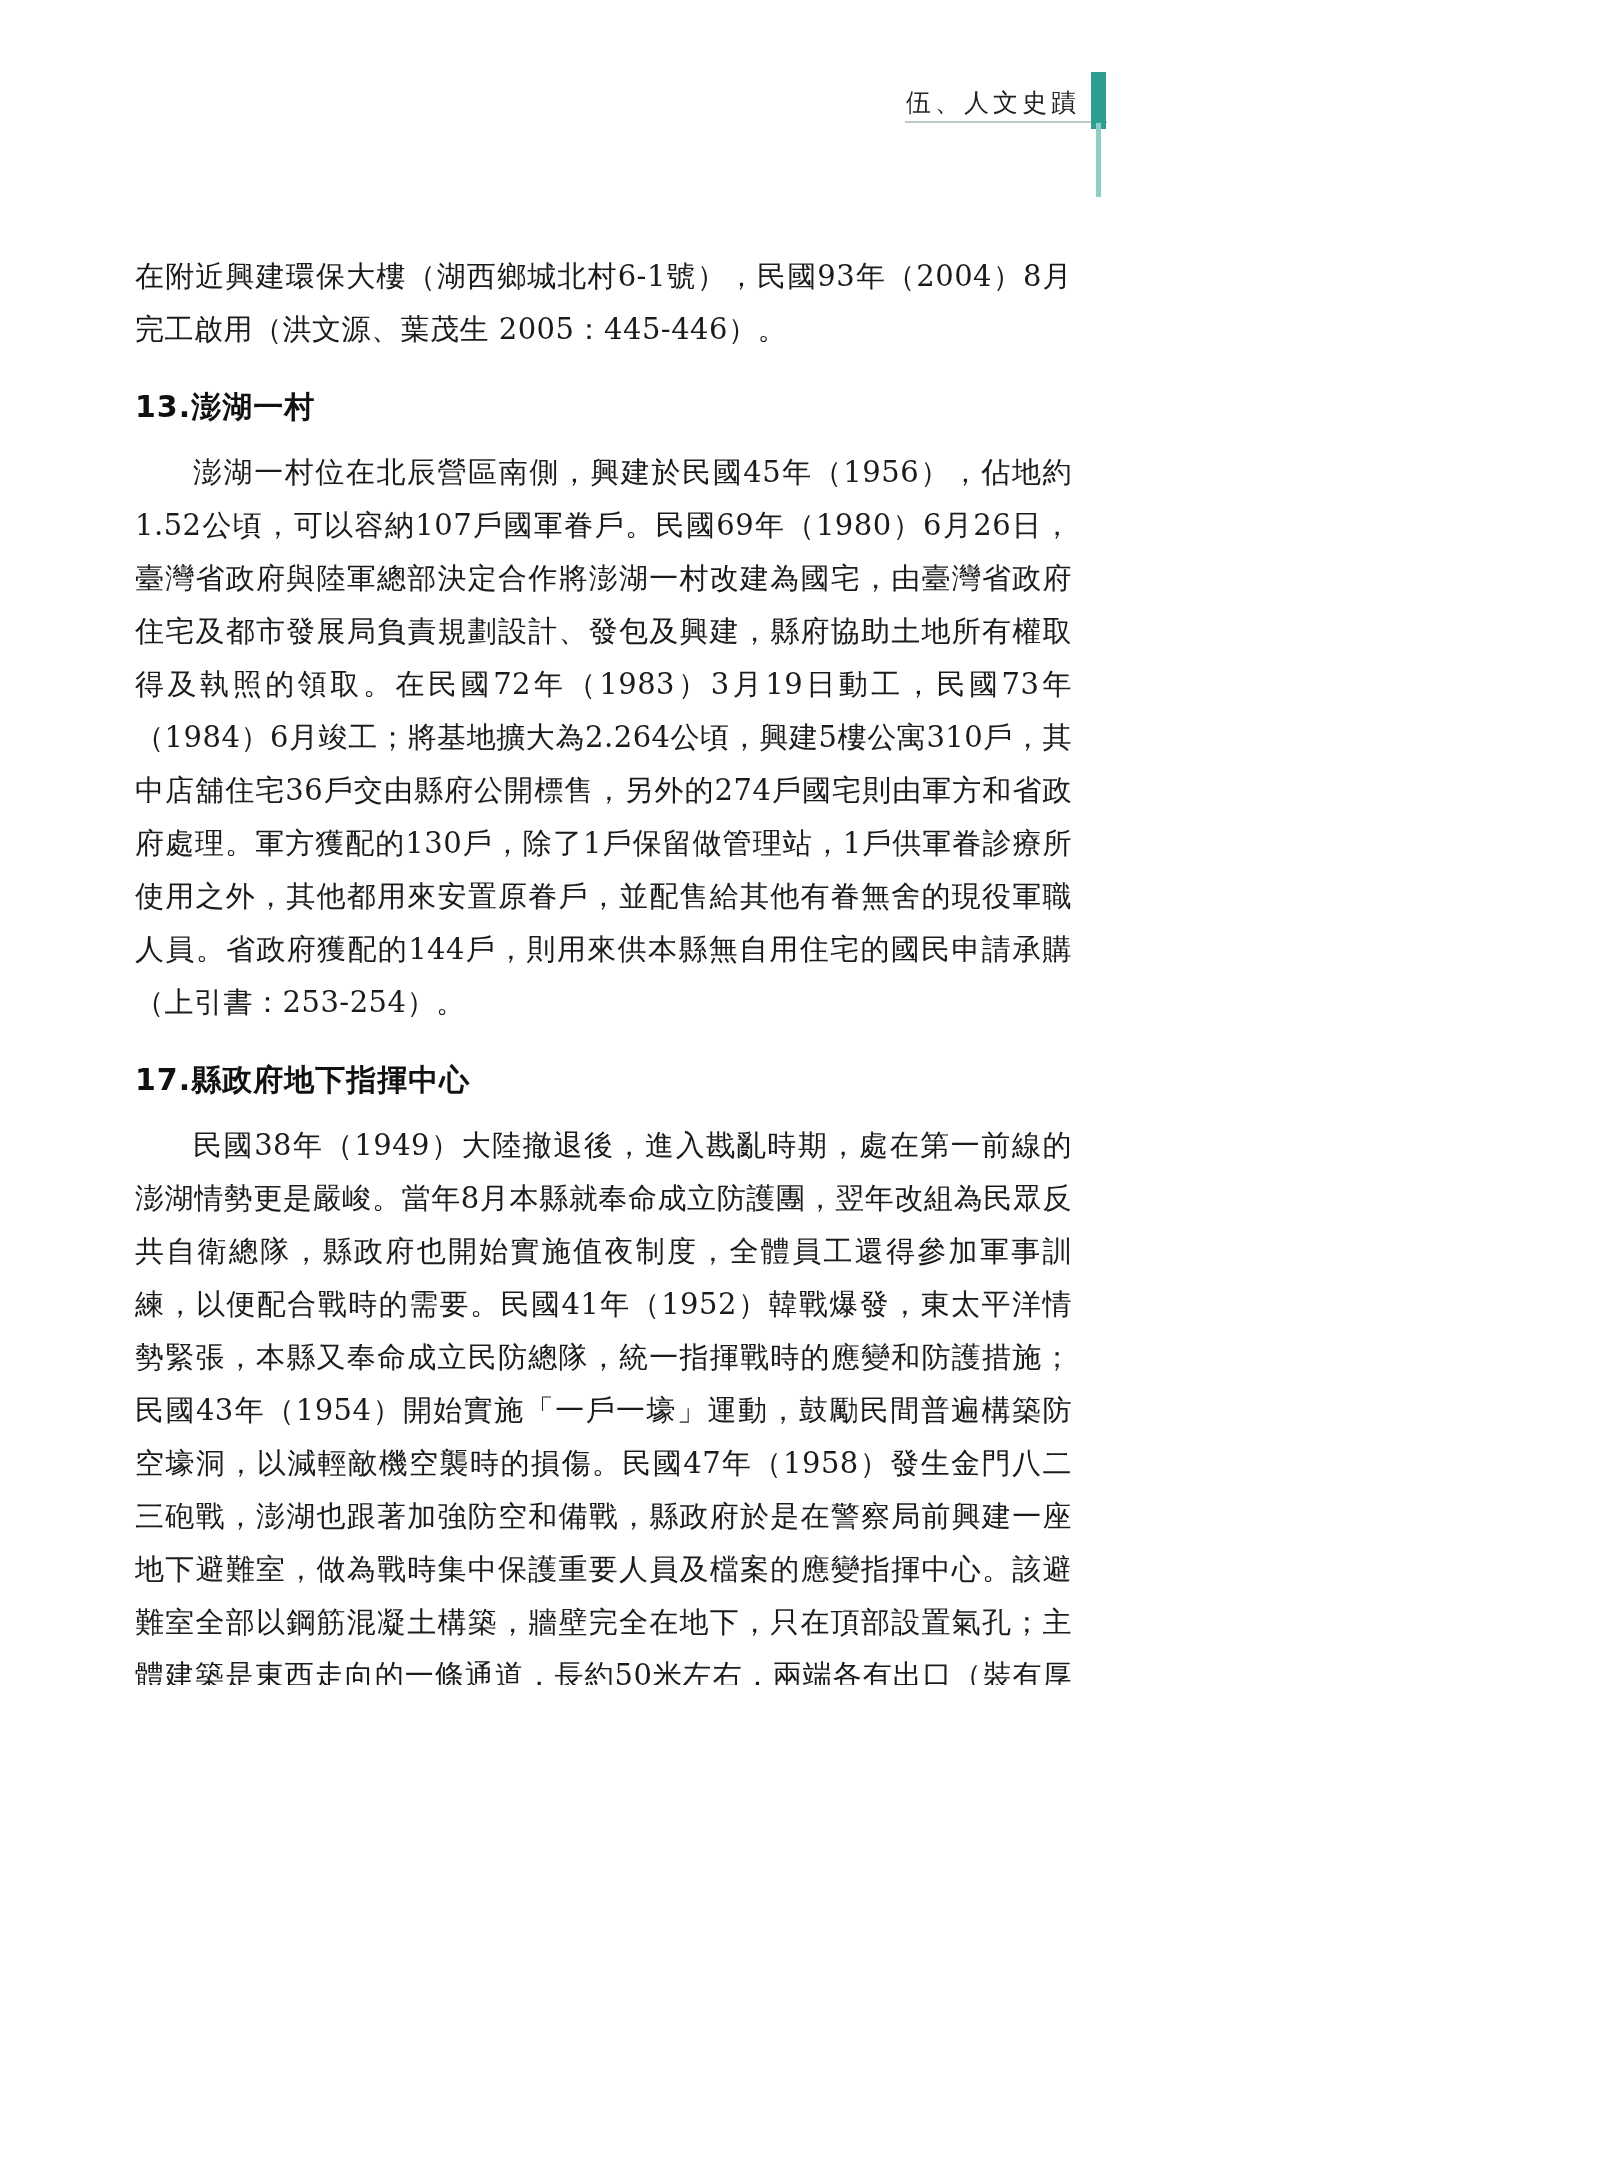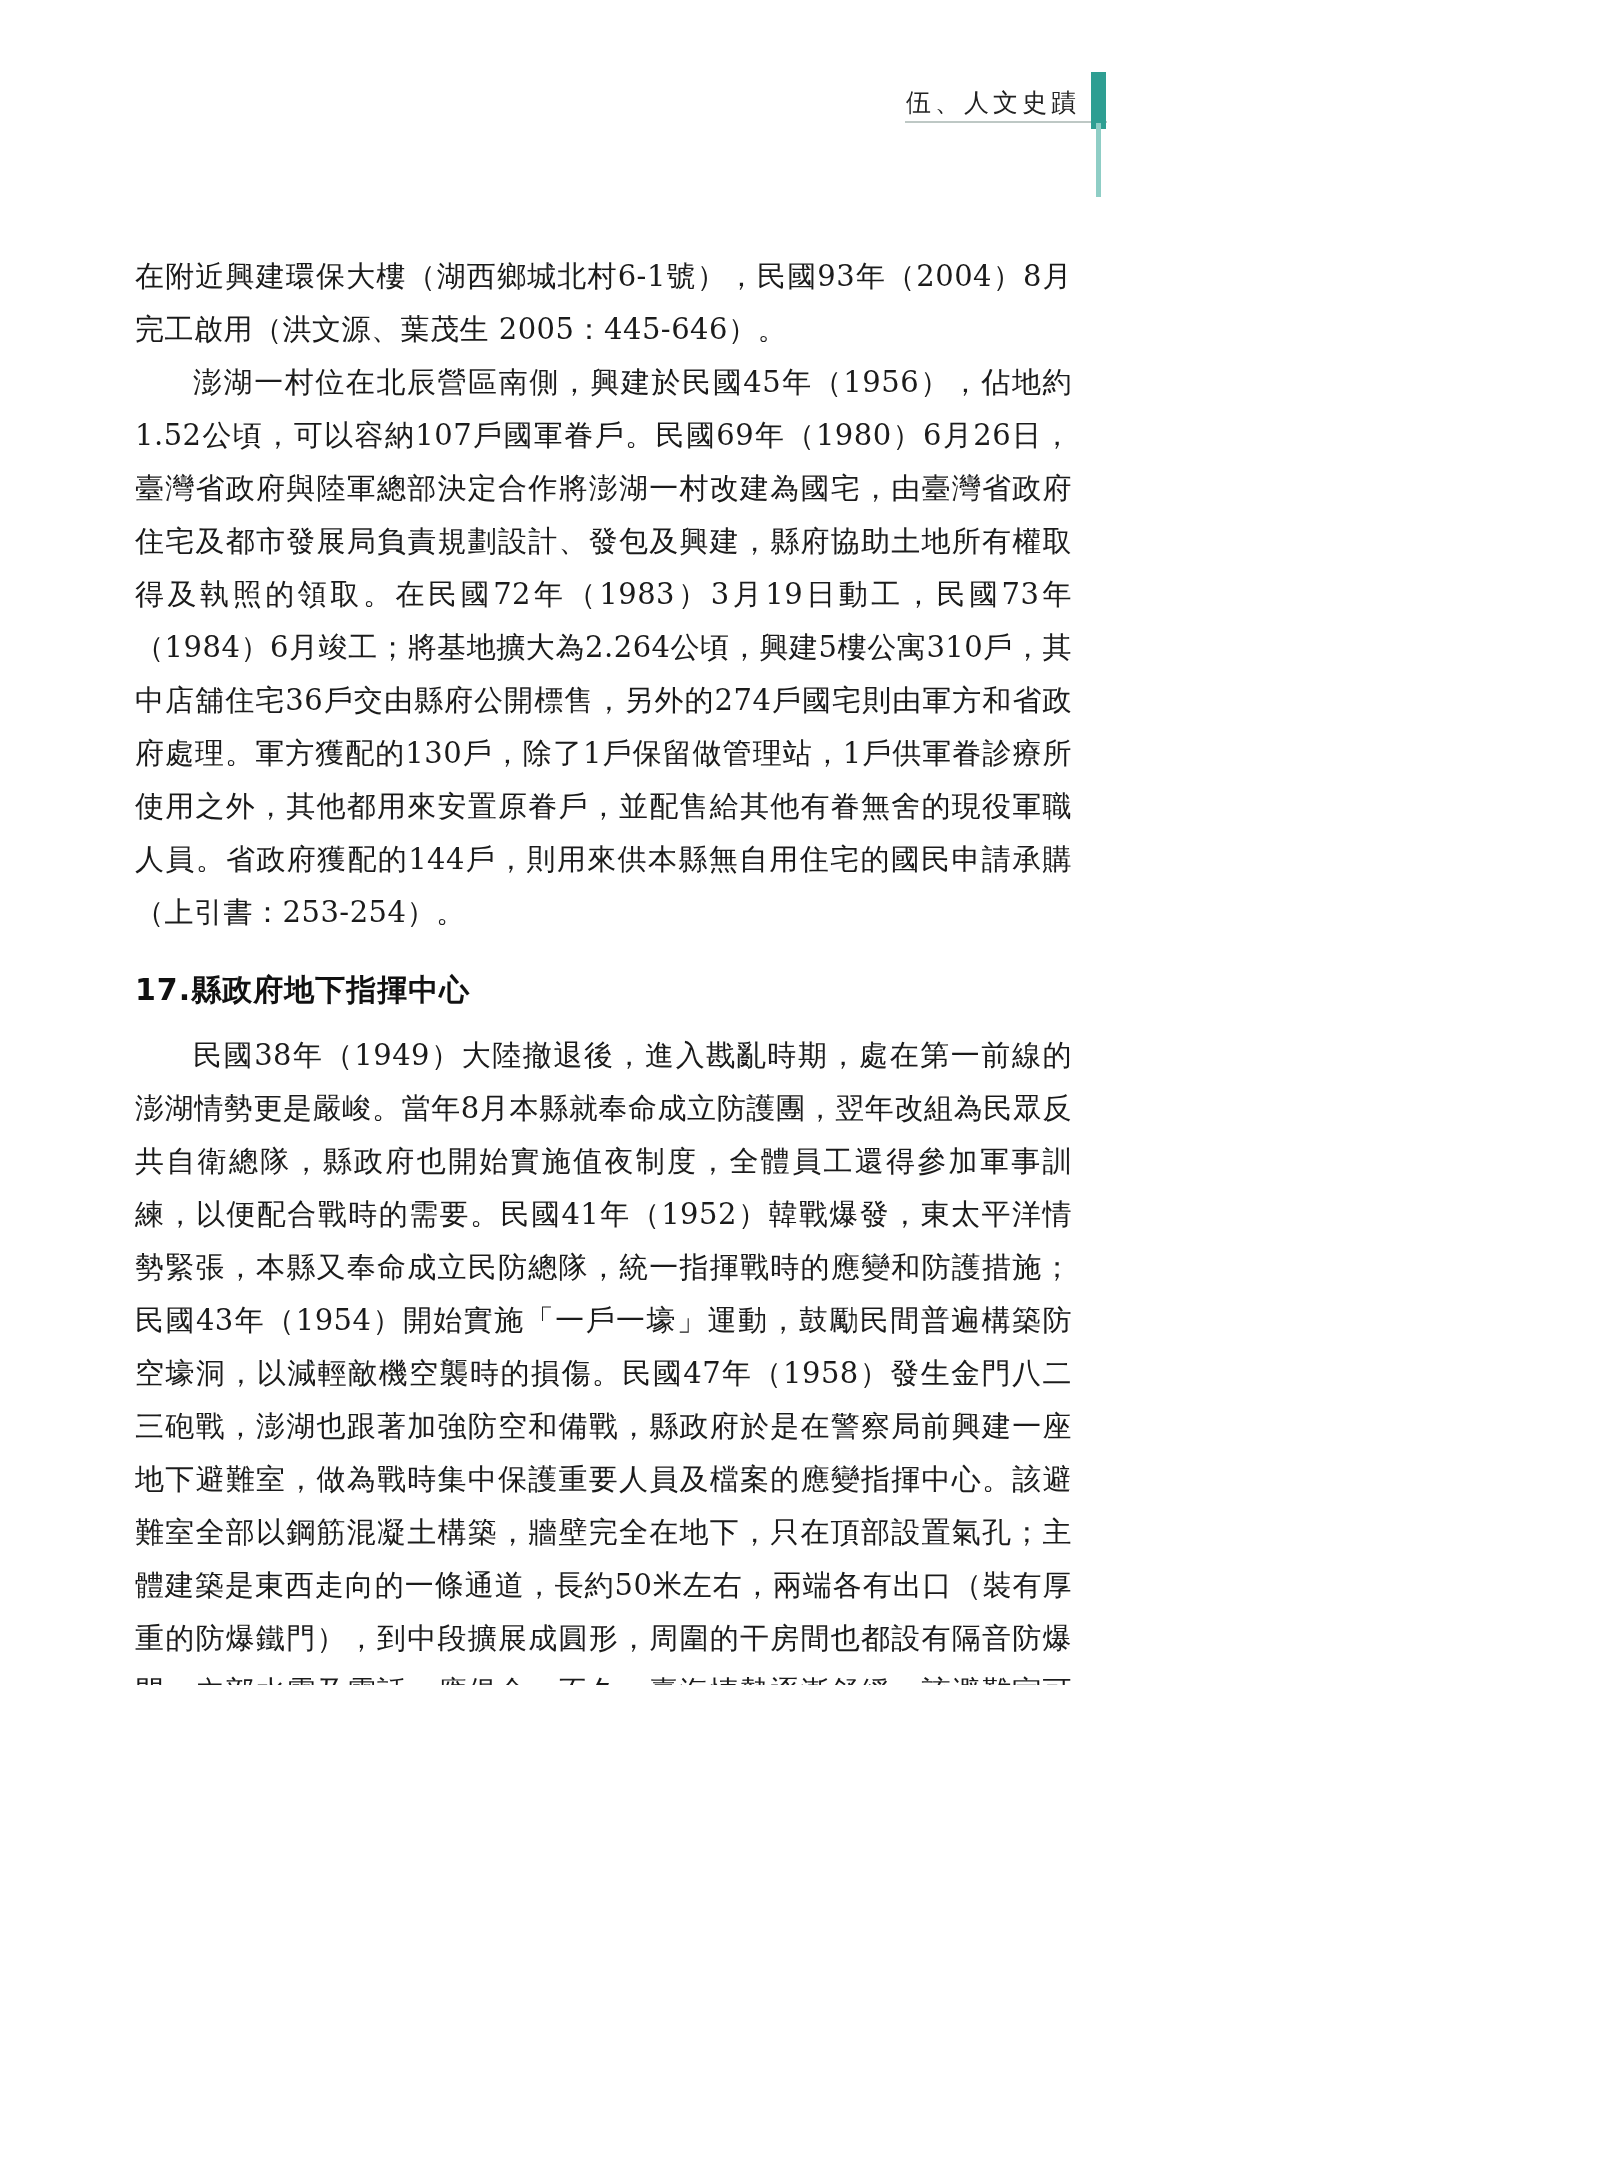--- a/index.html
+++ b/index.html
@@ -109,22 +109,23 @@
 <body>
 
 <div class="sheet" style="--accent: #2E9E92; --accent-light: #8FCEC6; --rule-gray: #BEC8C5;">
 
   <div class="hdr-label">伍、人文史蹟</div>
   <div class="hdr-rule"></div>
   <div class="hdr-bar-dark"></div>
   <div class="hdr-bar-light"></div>
 
   <main class="body-text">
-    <p class="para no-indent">在附近興建環保大樓（湖西鄉城北村6-1號），民國93年（2004）8月完工啟用（洪文源、葉茂生 2005：445-646）。</p>
+    <p class="para no-indent">在附近興建環保大樓（湖西鄉城北村6-1號），民國93年（2004）8月完工啟用（洪文源、葉茂生 2005：445-446）。</p>
 
+    <h2 class="sec-heading">13.澎湖一村</h2>
     <p class="para indent">澎湖一村位在北辰營區南側，興建於民國45年（1956），佔地約1.52公頃，可以容納107戶國軍眷戶。民國69年（1980）6月26日，臺灣省政府與陸軍總部決定合作將澎湖一村改建為國宅，由臺灣省政府住宅及都市發展局負責規劃設計、發包及興建，縣府協助土地所有權取得及執照的領取。在民國72年（1983）3月19日動工，民國73年（1984）6月竣工；將基地擴大為2.264公頃，興建5樓公寓310戶，其中店舖住宅36戶交由縣府公開標售，另外的274戶國宅則由軍方和省政府處理。軍方獲配的130戶，除了1戶保留做管理站，1戶供軍眷診療所使用之外，其他都用來安置原眷戶，並配售給其他有眷無舍的現役軍職人員。省政府獲配的144戶，則用來供本縣無自用住宅的國民申請承購（上引書：253-254）。</p>
 
     <h2 class="sec-heading">17.縣政府地下指揮中心</h2>
     <p class="para indent">民國38年（1949）大陸撤退後，進入戡亂時期，處在第一前線的澎湖情勢更是嚴峻。當年8月本縣就奉命成立防護團，翌年改組為民眾反共自衛總隊，縣政府也開始實施值夜制度，全體員工還得參加軍事訓練，以便配合戰時的需要。民國41年（1952）韓戰爆發，東太平洋情勢緊張，本縣又奉命成立民防總隊，統一指揮戰時的應變和防護措施；民國43年（1954）開始實施「一戶一壕」運動，鼓勵民間普遍構築防空壕洞，以減輕敵機空襲時的損傷。民國47年（1958）發生金門八二三砲戰，澎湖也跟著加強防空和備戰，縣政府於是在警察局前興建一座地下避難室，做為戰時集中保護重要人員及檔案的應變指揮中心。該避難室全部以鋼筋混凝土構築，牆壁完全在地下，只在頂部設置氣孔；主體建築是東西走向的一條通道，長約50米左右，兩端各有出口（裝有厚重的防爆鐵門），到中段擴展成圓形，周圍的干房間也都設有隔音防爆門，內部水電及電話一應俱全。不久，臺海情勢逐漸舒緩，該避難室可以說只是備而未用，在民國84年（1995）興建縣政府地下停車場時被拆除。</p>
   </main>
 
   <div class="ftr-bar-light"></div>
   <div class="ftr-bar-dark"></div>
   <div class="ftr-page-number">95</div>
 

